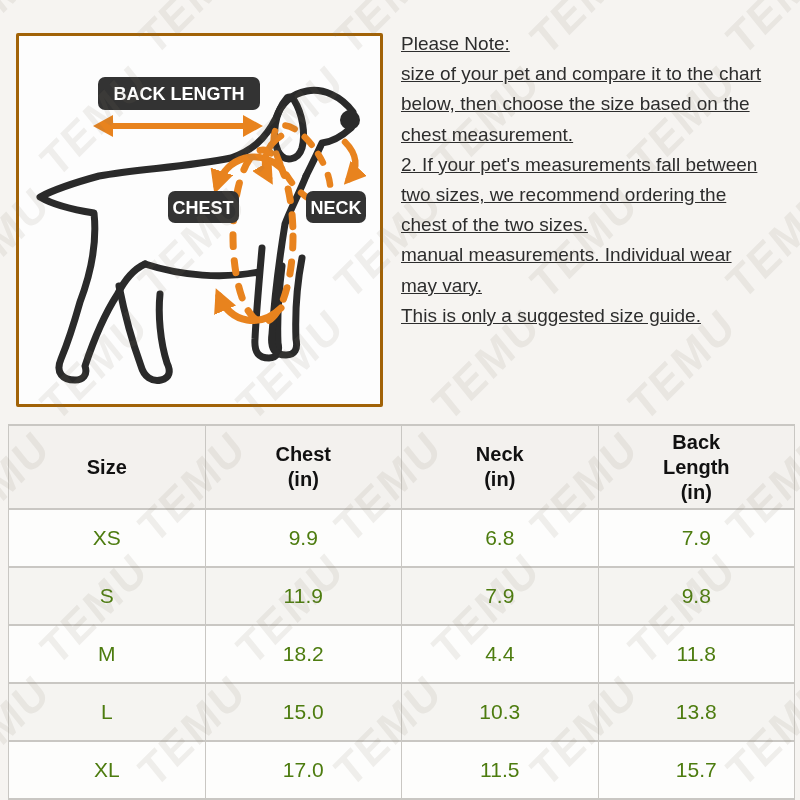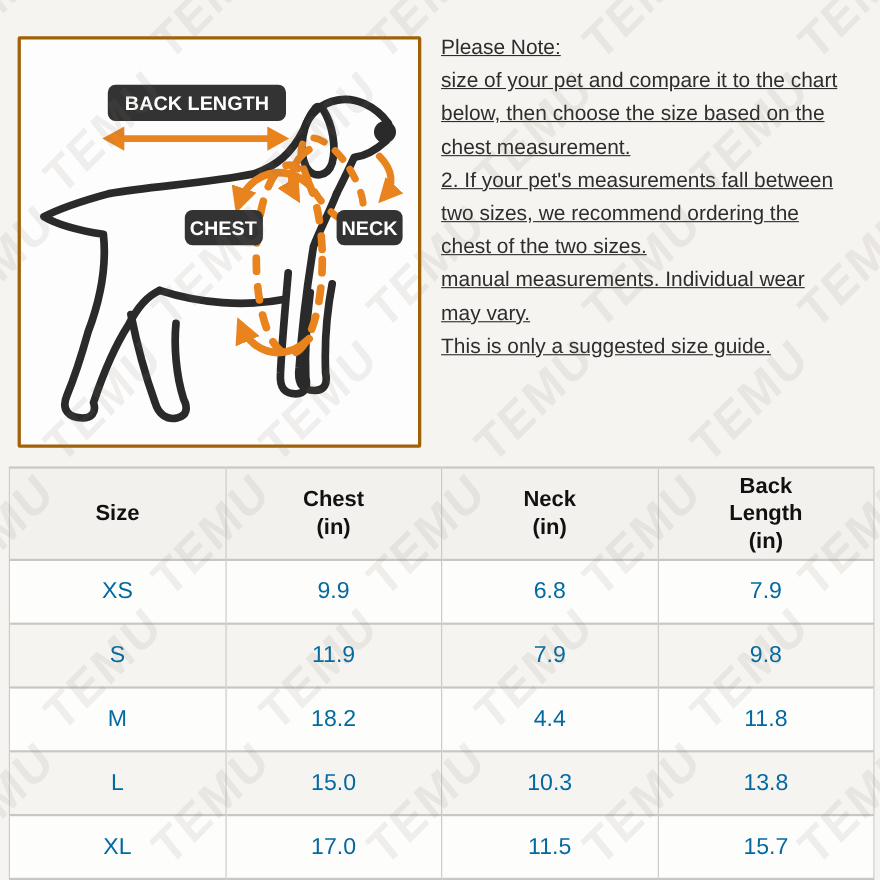--- a/index.html
+++ b/index.html
@@ -48,21 +48,21 @@
     border:1px solid #c9c7c3;
     border-top-width:2px; border-bottom-width:2px;
     text-align:center; vertical-align:middle;
     padding:0;
   }
   .size-table th {
     height:82px; font-size:20px; font-weight:700; color:#111;
     background:#f3f1ee; white-space:pre-line; line-height:25px;
   }
   .size-table td {
-    height:56px; font-size:21px; font-weight:400; color:#0369a1;
+    height:56px; font-size:21px; font-weight:400; color:#4d7c0f;
     background:#fdfdfc;
   }
   .size-table tr.alt td { background:#f5f4f1; }
 </style>
 </head>
 <body>
 
 <div class="page">
 
   <div class="figure-box">

